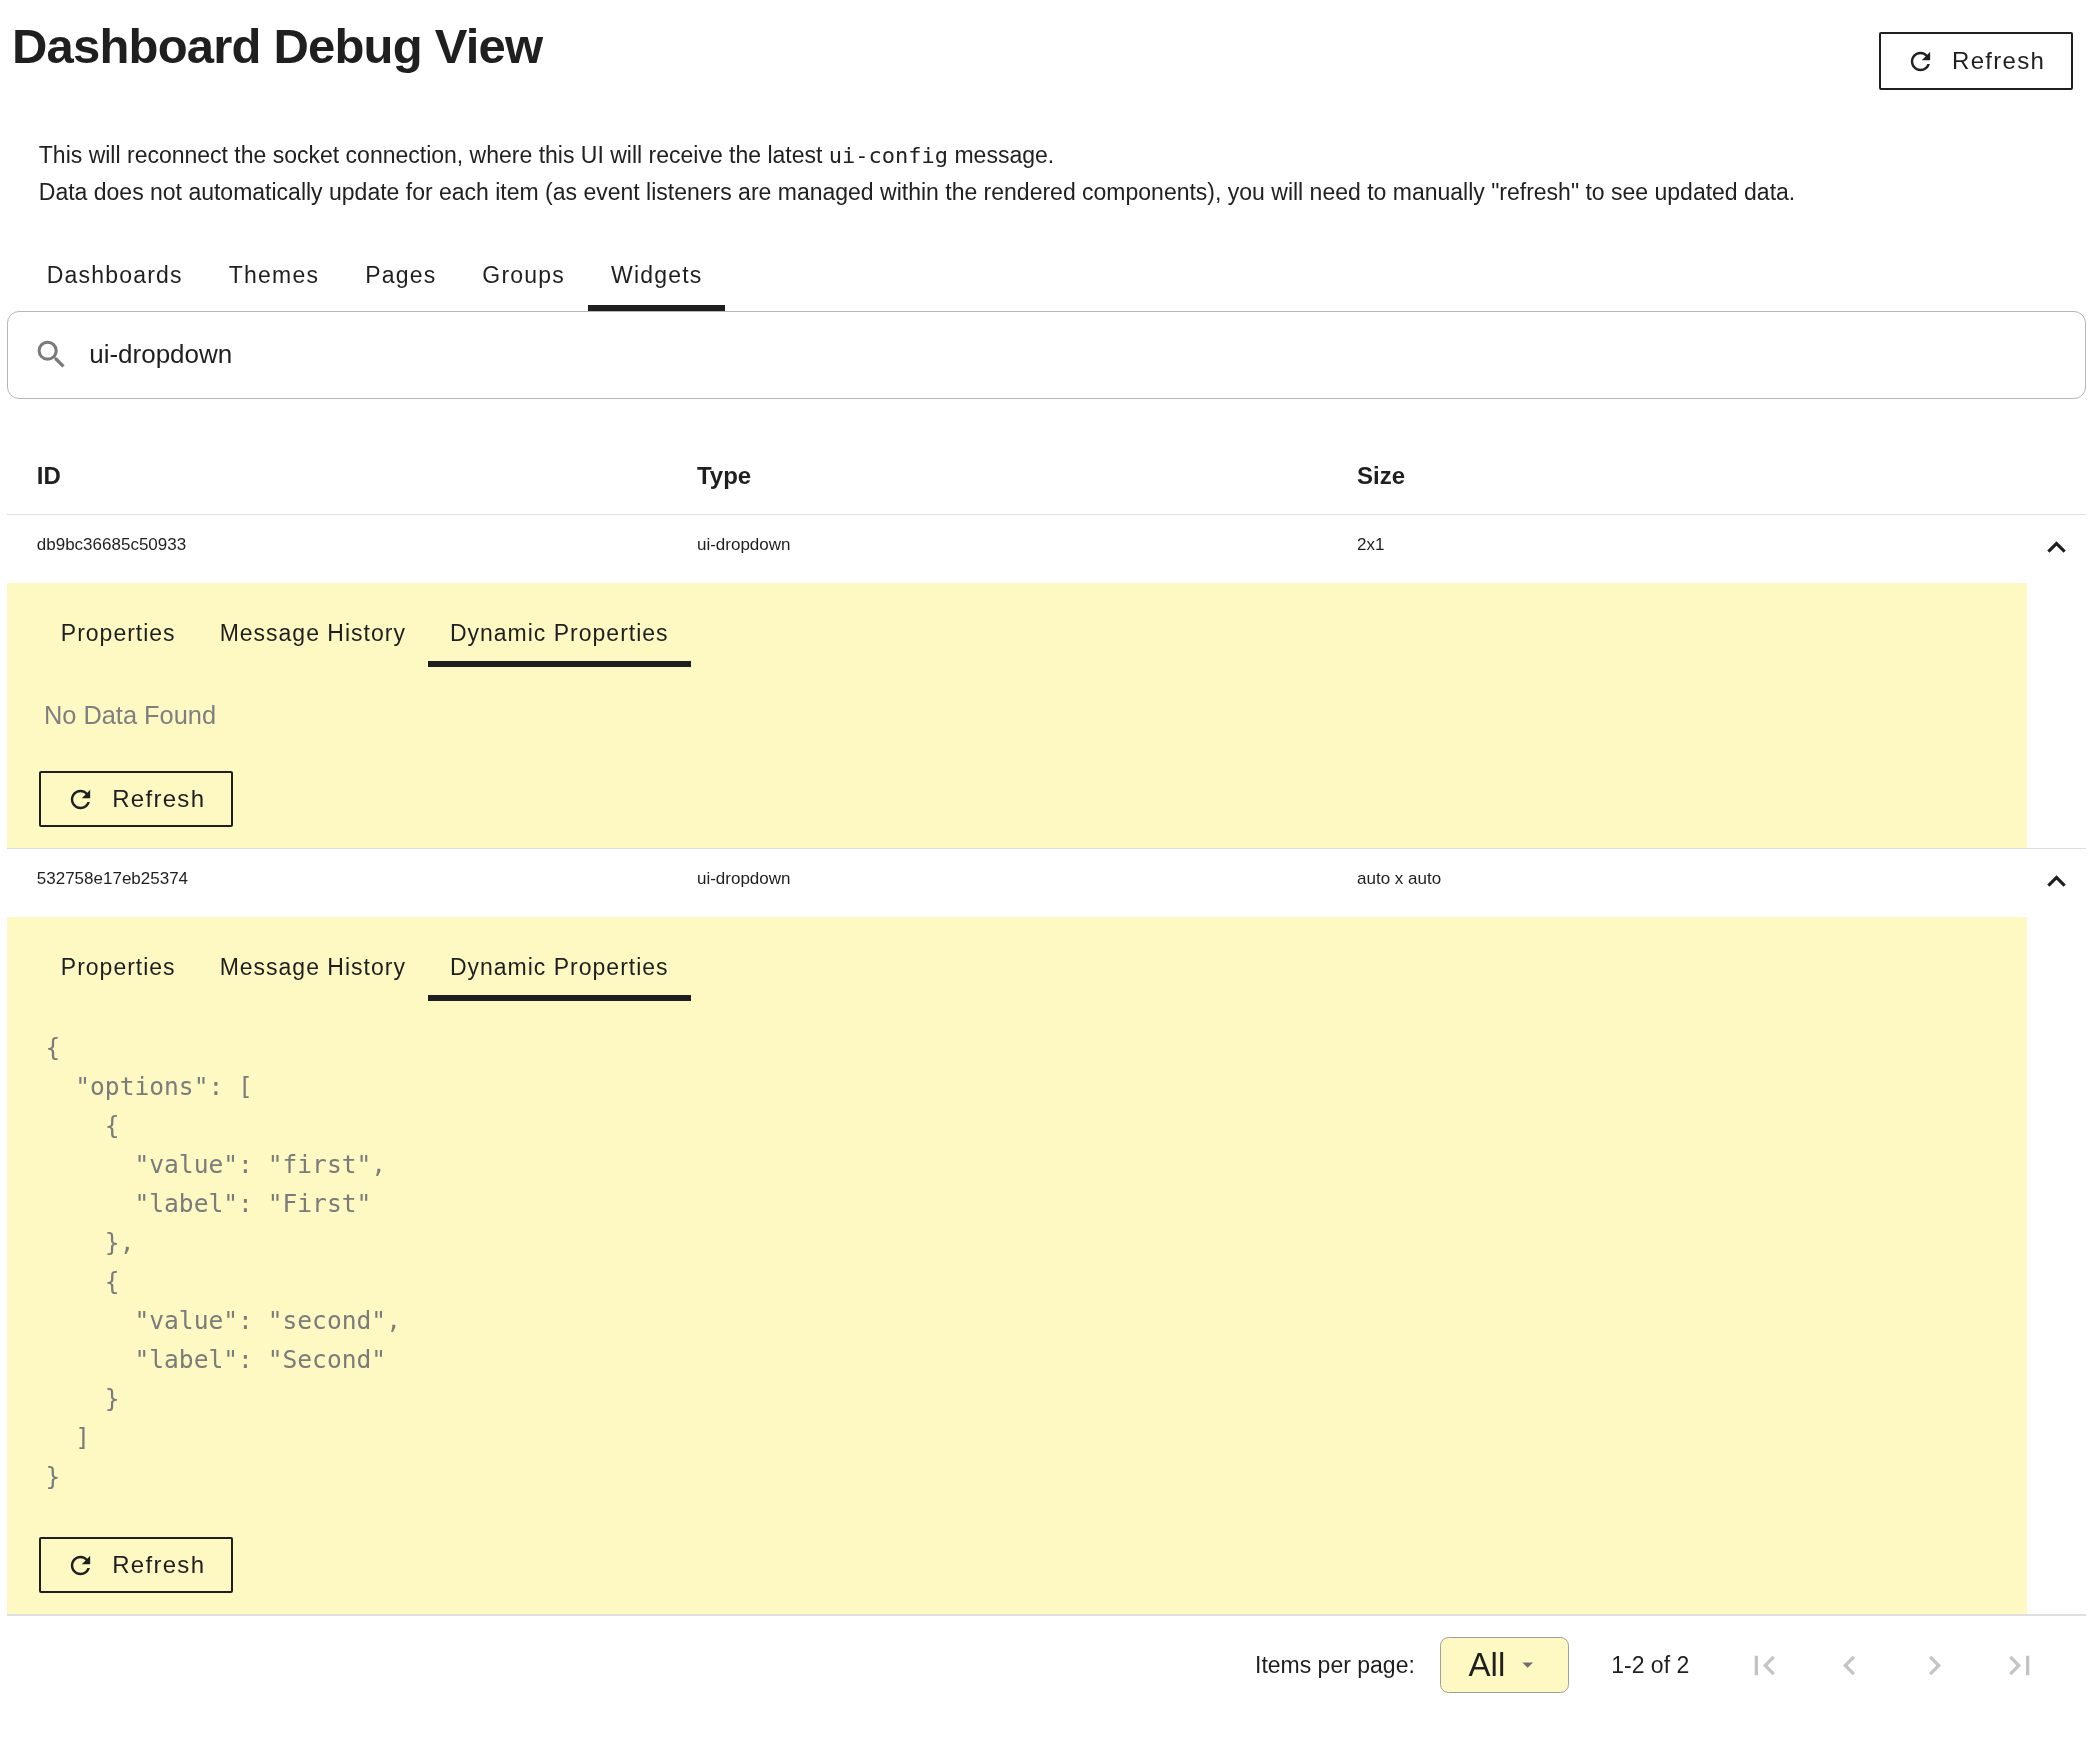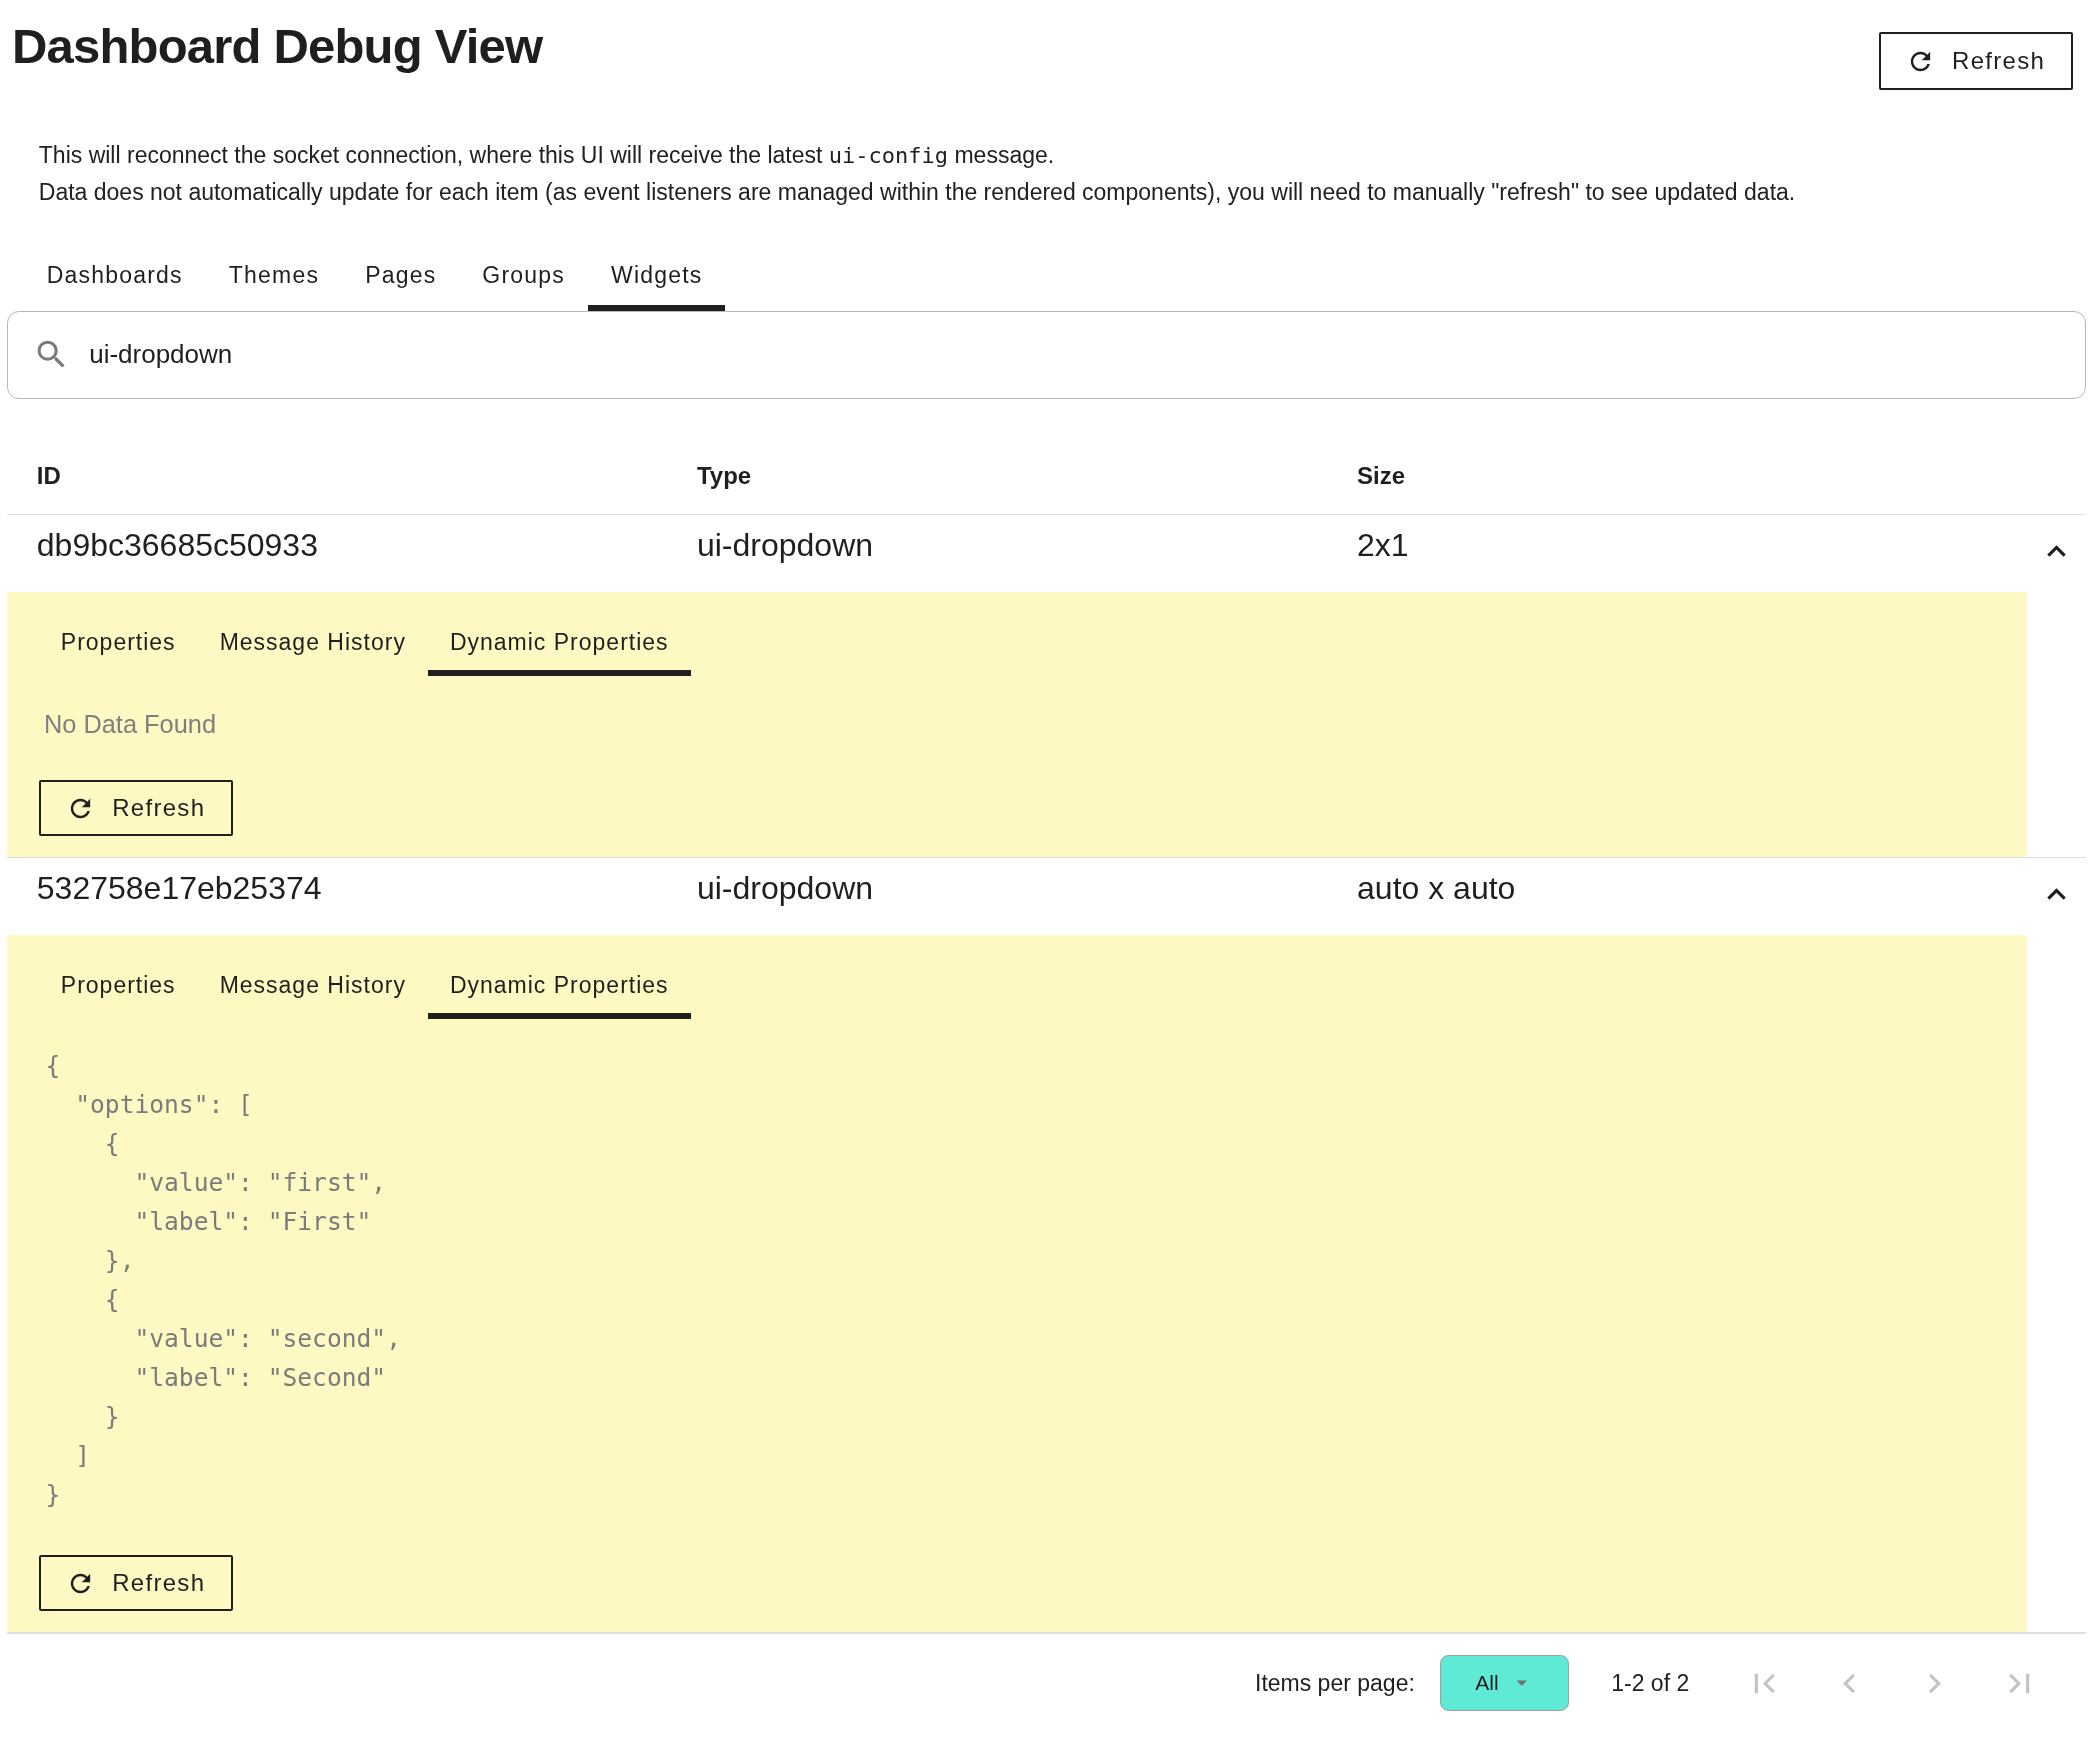--- a/index.html
+++ b/index.html
@@ -60,21 +60,21 @@
     font-family: inherit; font-size: 26px; color: #1f1f1f; margin-left: 17px;
   }
 
   
   table.widgets { width: 100%; border-collapse: collapse; table-layout: fixed; margin-top: 36px; }
   col.c1 { width: 660px; } col.c2 { width: 660px; } col.c3 { width: 700px; } col.c4 { width: 59px; }
   th {
     text-align: left; font-size: 24px; font-weight: 700; color: #1f1f1f;
     padding: 27px 0 24px 30px; border-bottom: 1.7px solid #e0e0e0;
   }
-  td.cell { font-size: 32px; padding: 12px 0 28px 30px; }
+  td.cell { font-size: 17px; padding: 20px 0 28px 30px; }
   td.chev { padding: 0; text-align: center; vertical-align: middle; }
   .chev-btn { background: none; border: none; cursor: pointer; padding: 0; line-height: 0; }
   .chev-btn svg { width: 37px; height: 37px; fill: #1f1f1f; }
 
   
   td.panel {
     background: #fef9c3; padding: 20.3px 34px 20.3px 32px;
     border-bottom: 1.7px solid #dedede; vertical-align: top;
   }
   td.panel-gap { background: #ffffff; border-bottom: 1.7px solid #dedede; padding: 0; }
@@ -97,21 +97,21 @@
   
   .footer {
     display: flex; align-items: center; justify-content: flex-end;
     border-top: 1.7px solid #e0e0e0; height: 100px;
     font-size: 23px; color: #1f1f1f;
   }
   .per-page-select {
     display: inline-flex; align-items: center; justify-content: center; gap: 10.2px;
     border: 1.7px solid #9e9e9e; border-radius: 8.5px;
     width: 129px; height: 56px; margin: 0 42px 0 25.4px;
-    font-size: 21px; cursor: pointer; background: #5eead4;
+    font-size: 33px; cursor: pointer; background: #fef9c3;
   }
   .per-page-select svg { width: 25.4px; height: 25.4px; fill: #6e6e6e; }
   .range { margin-right: 56px; }
   .pager { display: flex; align-items: center; gap: 46px; margin-right: 47px; }
   .pager button { background: none; border: none; padding: 0; line-height: 0; cursor: default; }
   .pager svg { width: 39px; height: 39px; fill: #c4c4c4; }
 </style>
 </head>
 <body>
 

